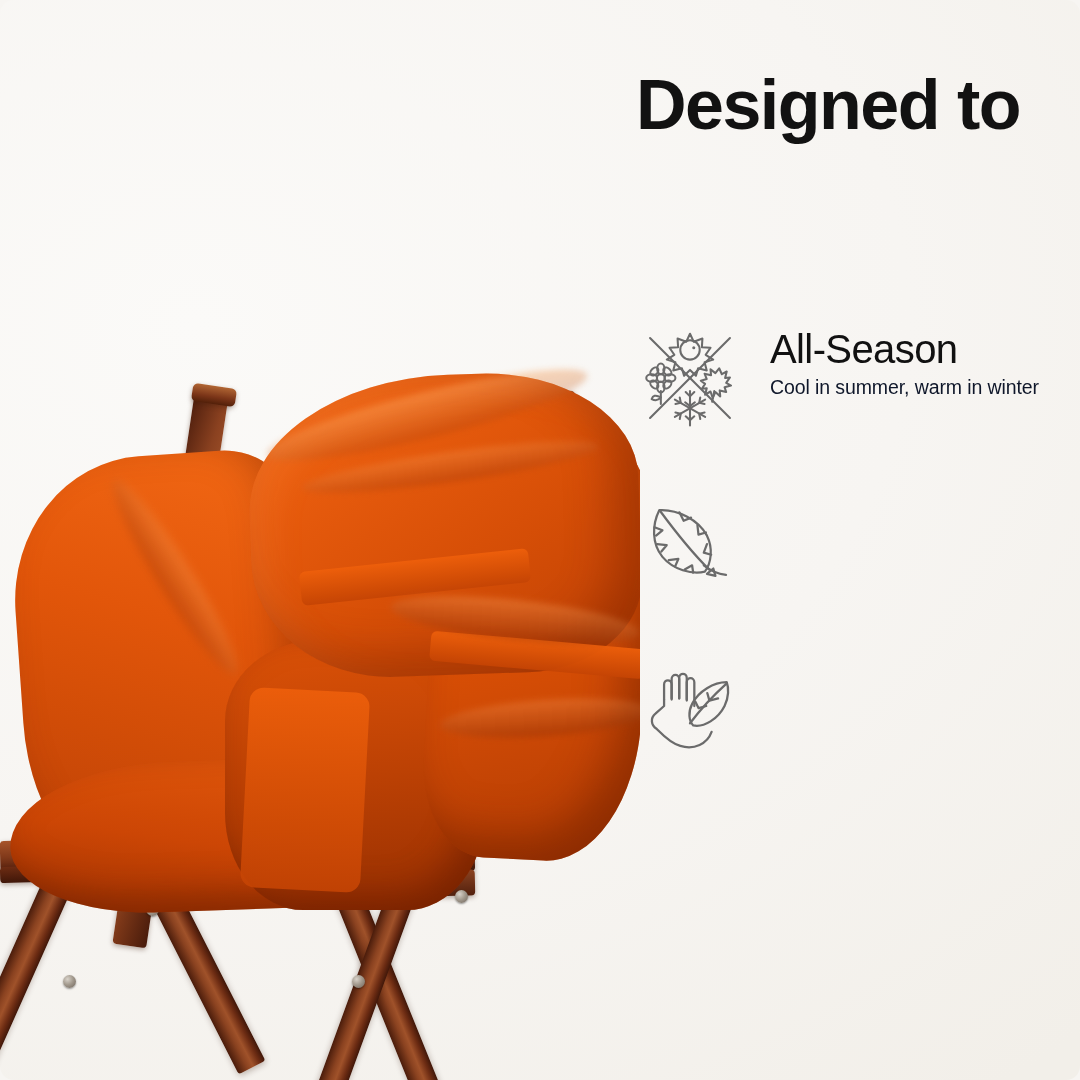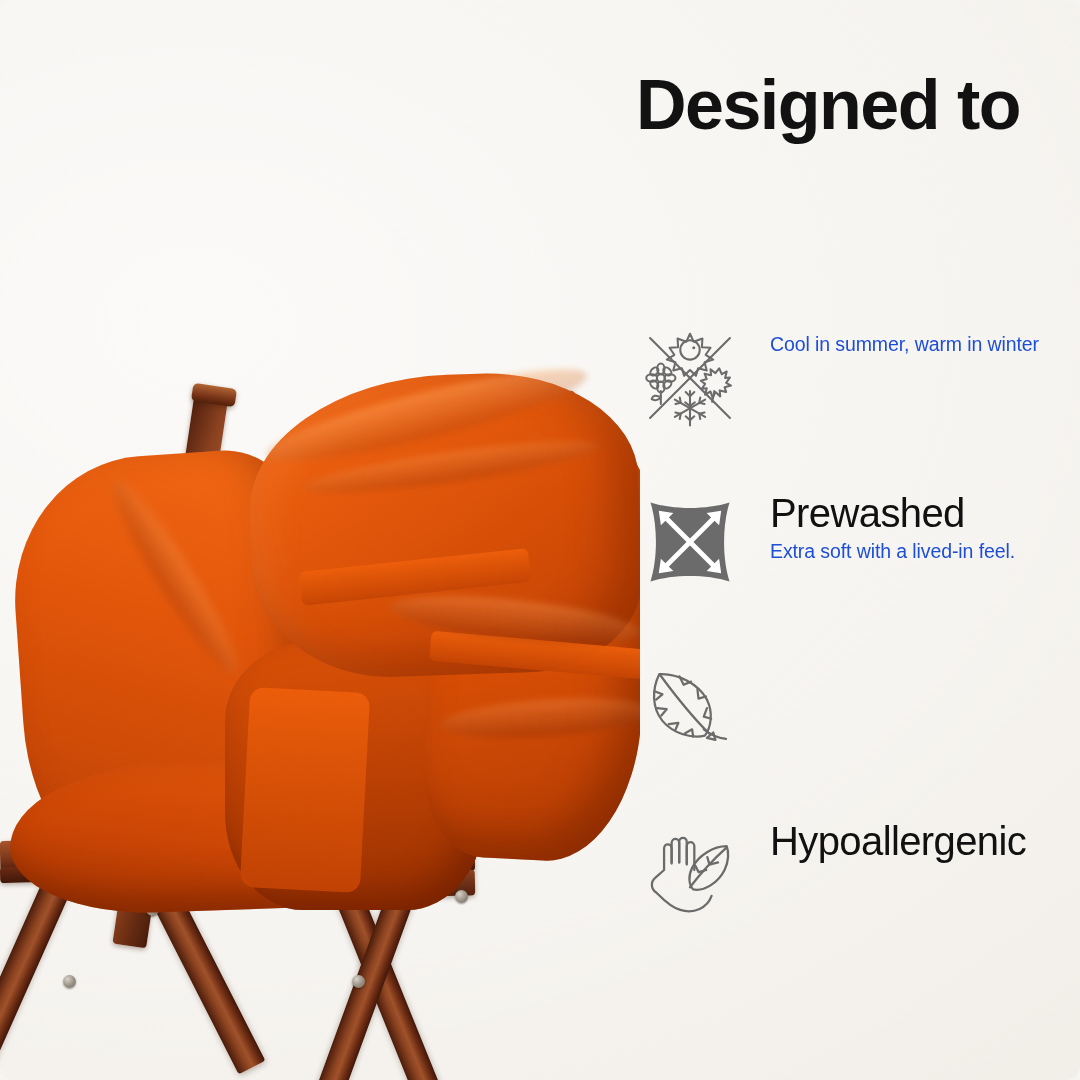--- a/index.html
+++ b/index.html
@@ -137,21 +137,21 @@
      font-size:70px;line-height:.96;font-weight:700;letter-spacing:-1.5px;}
   .title .l2{display:block;}
 
   .features{position:absolute;left:628px;top:318px;width:440px;}
   .feature{position:relative;height:164px;}
   .feature .ico{position:absolute;left:2px;top:4px;width:120px;height:112px;
      display:flex;align-items:center;justify-content:center;}
   .feature .txt{position:absolute;left:142px;top:10px;width:300px;}
   .f-head{font-size:40px;font-weight:400;color:#111;letter-spacing:-.6px;line-height:1.08;
      white-space:nowrap;}
-  .f-sub{font-size:19.5px;font-weight:400;color:#1d4ed8;margin-top:5px;letter-spacing:-.1px;
+  .f-sub{font-size:19.5px;font-weight:400;color:#0f172a;margin-top:5px;letter-spacing:-.1px;
      white-space:nowrap;}
 
   svg{display:block;overflow:visible;}
 </style>
 </head>
 <body>
 
 <div class="canvas">
   <div class="bg-wash"></div>
 
@@ -247,48 +247,25 @@
             <path d="M50 76 L45.5 72.5 M50 76 L54.5 72.5"></path>
             <path d="M50 89 L46 85.5 M50 89 L54 85.5"></path>
             <path d="M41.5 73 L40.5 68 M41.5 73 L36.5 74"></path>
             <path d="M58.5 73 L59.5 68 M58.5 73 L63.5 74"></path>
             <path d="M41.5 83 L36.5 82 M41.5 83 L40.5 88"></path>
             <path d="M58.5 83 L63.5 82 M58.5 83 L59.5 88"></path>
           </g>
         </svg>
       </div>
       <div class="txt">
+        <div class="f-head">All-Season</div>
         <div class="f-sub">Cool in summer, warm in winter</div>
       </div>
     </div>
 
-    <div class="feature">
-      <div class="ico">
-        <svg width="104" height="104" viewBox="0 0 100 100">
-
-          <path d="M12 12 C34 19, 66 19, 88 12 C81 34, 81 66, 88 88
-                   C66 81, 34 81, 12 88 C19 66, 19 34, 12 12 Z" fill="#6b6b6b"></path>
-
-          <g stroke="#ffffff" stroke-width="4.6" stroke-linecap="round" fill="none">
-            <line x1="26" y1="26" x2="74" y2="74"></line>
-            <line x1="74" y1="26" x2="26" y2="74"></line>
-          </g>
-          <g fill="#ffffff">
-            <path d="M20 20 L34 22 L22 34 Z"></path>
-            <path d="M80 20 L78 34 L66 22 Z"></path>
-            <path d="M20 80 L22 66 L34 78 Z"></path>
-            <path d="M80 80 L66 78 L78 66 Z"></path>
-          </g>
-        </svg>
-      </div>
-      <div class="txt">
-        <div class="f-head">Prewashed</div>
-        <div class="f-sub">Extra soft with a lived-in feel.</div>
-      </div>
-    </div>
 
     <div class="feature">
       <div class="ico">
         <svg width="106" height="106" viewBox="0 0 100 100" fill="none" stroke="#6b6b6b" stroke-width="2.1" stroke-linecap="round" stroke-linejoin="round">
 
           <path d="M21 20 C14 34, 14 52, 24 64 C34 76, 52 81, 64 78
                    C70 70, 72 56, 66 44 C58 29, 38 19, 21 20 Z"></path>
 
           <path d="M16.5 36 L24 39 L18 44"></path>
           <path d="M19 52 L28 53 L23 59"></path>
@@ -321,18 +298,17 @@
                    C24 76, 31 84, 41 87 C54 91, 66 85, 70 74"></path>
 
           <path d="M84 28 C72 28, 58 36, 52 48 C48 56, 49 64, 53 68
                    C63 70, 76 62, 82 50 C86 42, 86 33, 84 28 Z"></path>
           <path d="M84 29 C74 38, 62 50, 50 66"></path>
           <path d="M55 46 L58 52 L65 50"></path>
           <path d="M66 38 L68 45 L76 43"></path>
         </svg>
       </div>
       <div class="txt">
-        <div class="f-head">Hypoallergenic</div>
       </div>
     </div>
 
   </div>
 </div>
 
 </body></html>

